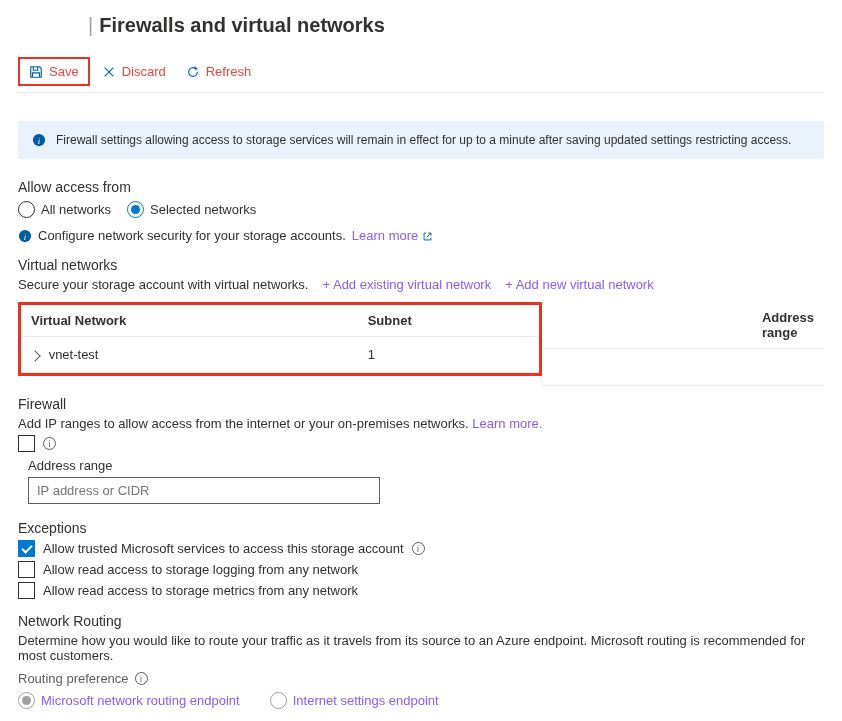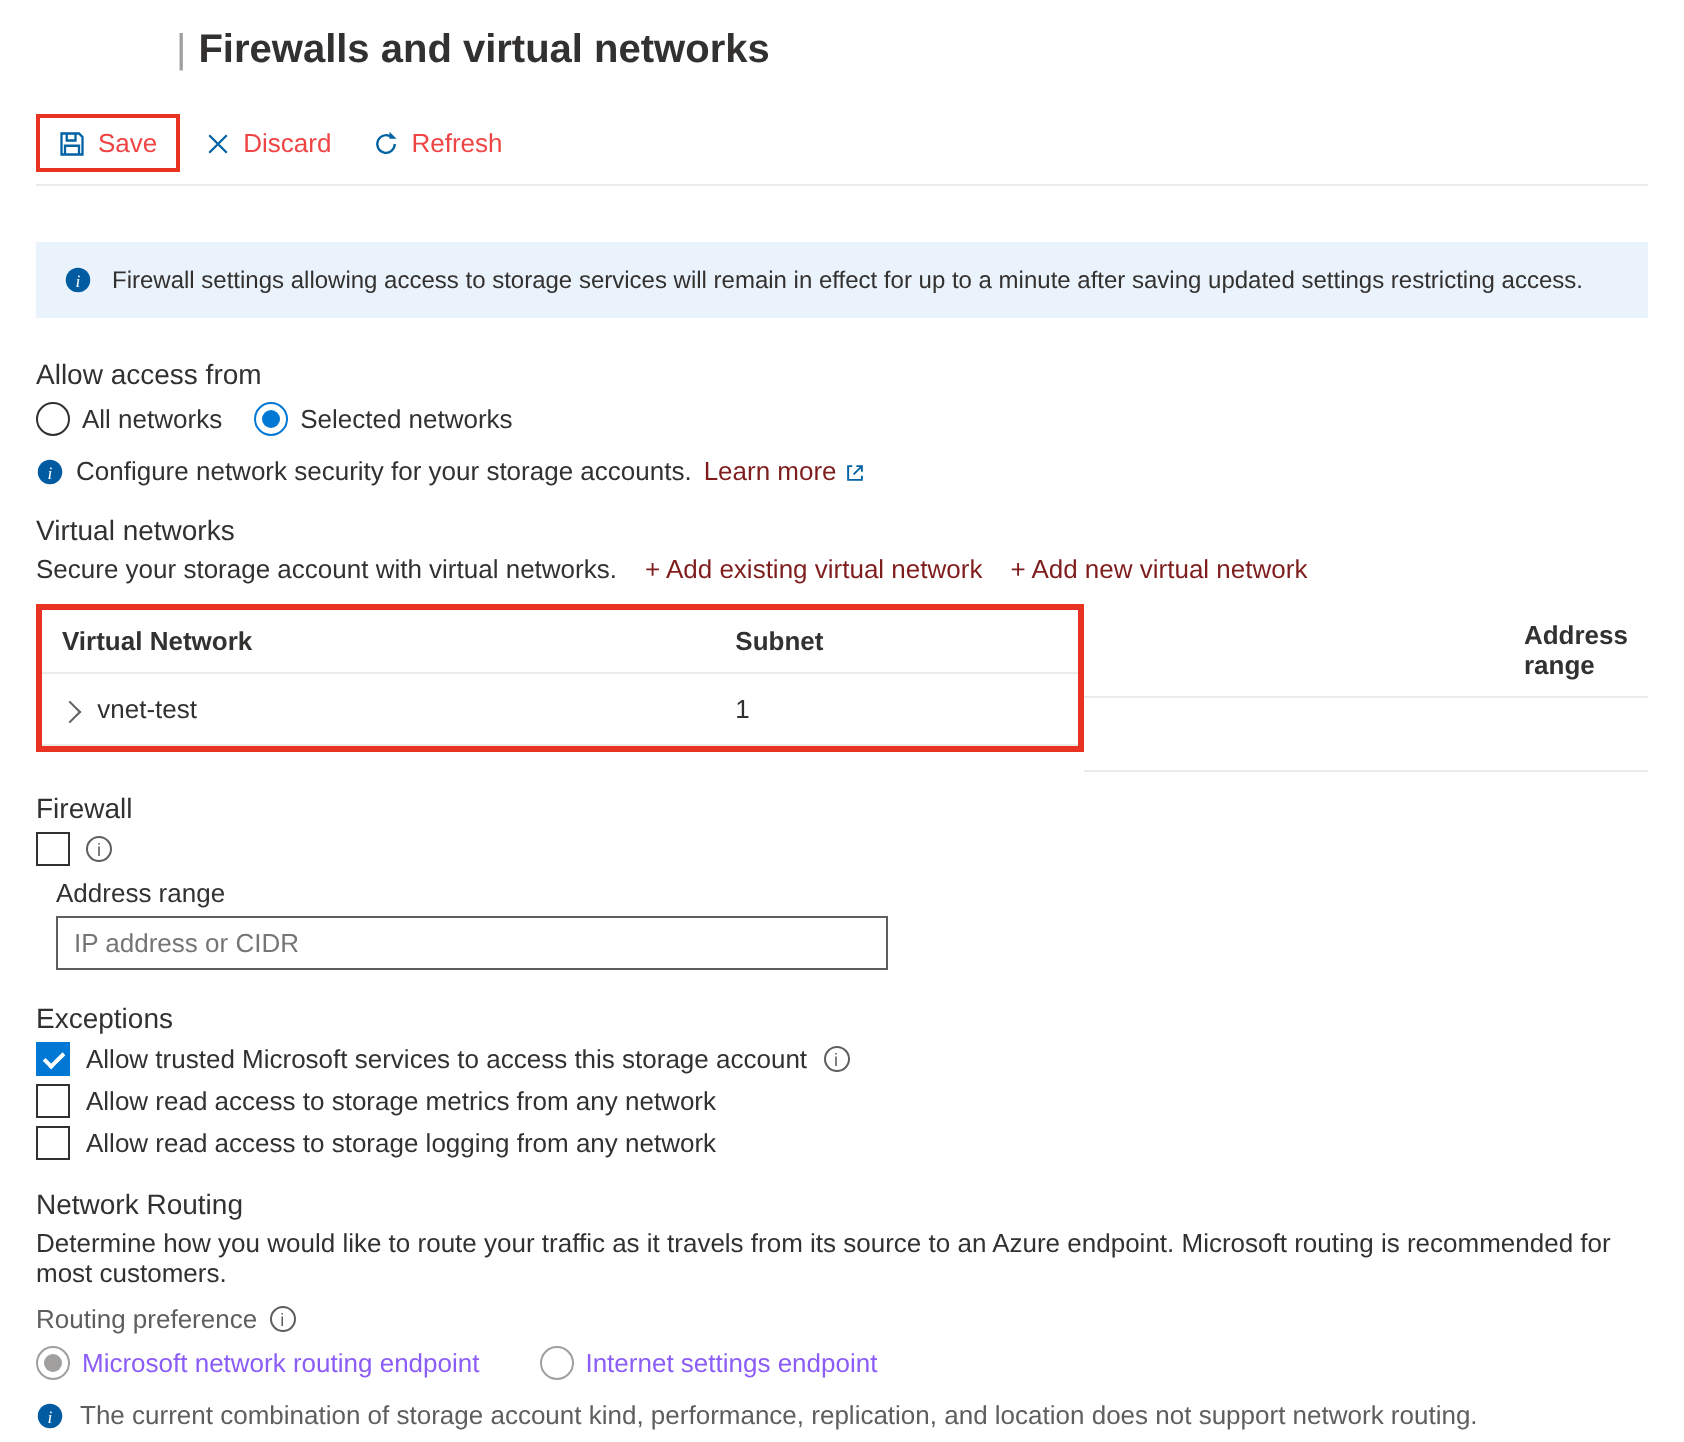--- a/index.html
+++ b/index.html
@@ -13,38 +13,38 @@
     .info-banner { background: #eaf2fb; display: flex; align-items: center; gap: 10px; padding: 12px 14px; margin: 28px 0 20px 0; font-size: 12px; color: #323130; }
     .info-icon { width: 14px; height: 14px; flex-shrink: 0; }
     .info-icon-blue svg circle { fill: #005ba1; }
     .section-heading { font-size: 14px; color: #323130; margin-bottom: 6px; }
     .radio-row { display: flex; align-items: center; gap: 16px; margin-bottom: 10px; }
     .radio-item { display: inline-flex; align-items: center; gap: 6px; cursor: pointer; }
     .radio-outer { width: 17px; height: 17px; border: 1px solid #323130; border-radius: 50%; display: inline-flex; align-items: center; justify-content: center; }
     .radio-outer.selected { border-color: #0078d4; }
     .radio-inner { width: 9px; height: 9px; background: #0078d4; border-radius: 50%; }
     .config-line { display: flex; align-items: center; gap: 6px; margin-bottom: 14px; font-size: 13px; }
-    .link { color: #7f1d1d; text-decoration: none; cursor: pointer; }
+    .link { color: #8b5cf6; text-decoration: none; cursor: pointer; }
     .ext-icon svg { vertical-align: middle; }
     .sub-heading { font-size: 14px; margin-bottom: 4px; }
     .sub-text { font-size: 13px; color: #323130; }
     .vnet-line { display: flex; align-items: center; gap: 14px; margin-bottom: 10px; }
     .vnet-table-wrap { border: 3px solid #e83323; padding: 0; margin-bottom: 10px; width: 530px; }
     .vnet-table { width: 100%; border-collapse: collapse; }
     .vnet-table th { text-align: left; font-weight: 600; font-size: 13px; padding: 8px 10px; border-bottom: 1px solid #edebe9; }
     .vnet-table td { padding: 10px 10px; font-size: 13px; border-bottom: 1px solid #edebe9; }
     .chevron { display: inline-block; width: 8px; height: 8px; border-right: 1.5px solid #605e5c; border-bottom: 1.5px solid #605e5c; transform: rotate(-45deg); margin-right: 6px; vertical-align: middle; }
     .firewall-section { margin-top: 10px; }
     .checkbox-row { display: flex; align-items: center; gap: 8px; margin: 4px 0; font-size: 13px; }
     .checkbox { width: 17px; height: 17px; border: 1px solid #323130; display: inline-flex; align-items: center; justify-content: center; cursor: pointer; flex-shrink: 0; }
     .checkbox.checked { background: #0078d4; border-color: #0078d4; }
     .checkbox.checked::after { content: ""; width: 4px; height: 8px; border: solid white; border-width: 0 2px 2px 0; transform: rotate(45deg); margin-top: -2px; }
     .ipinput-wrap { margin: 6px 0 16px 10px; }
     .ipinput-label { font-size: 13px; margin-bottom: 4px; display: block; }
-    .ipinput { width: 416px; padding: 5px 8px; border: 1px solid #605e5c; font-size: 13px; color: #605e5c; }
+    .ipinput { width: 352px; padding: 5px 8px; border: 1px solid #605e5c; font-size: 13px; color: #605e5c; }
     .routing-section { margin-top: 14px; }
     .routing-pref { color: #605e5c; font-size: 13px; display: flex; align-items: center; gap: 6px; margin: 6px 0; }
     .radio-disabled .radio-outer { border-color: #a19f9d; }
     .radio-disabled.selected .radio-outer { border-color: #a19f9d; }
     .radio-disabled .radio-inner { background: #a19f9d; }
     .routing-radio-row { display: flex; align-items: center; gap: 30px; color: #8b5cf6; margin-bottom: 10px; }
     .warn-line { display: flex; align-items: center; gap: 8px; color: #605e5c; font-size: 13px; }
     .tooltip-icon { width: 13px; height: 13px; border: 1px solid #605e5c; border-radius: 50%; display: inline-flex; align-items: center; justify-content: center; font-size: 9px; color: #605e5c; cursor: default; flex-shrink:0;}
     .vnet-full-row { display: flex; }
     .addr-col { flex: 1; border-bottom: 1px solid #edebe9; }
@@ -157,44 +157,48 @@
       </tbody>
     </table>
   </div>
   <div class="addr-col">
     <div class="addr-header">Address range</div>
   </div>
 </div>
 
 <div class="firewall-section">
   <div class="sub-heading">Firewall</div>
+  <div style="margin-bottom:4px">
+    <span class="sub-text">Add IP ranges to allow access from the internet or your on-premises networks.</span>
+    <a class="link">Learn more.</a>
+  </div>
   <div class="checkbox-row">
     <span class="checkbox"></span>
     <span class="tooltip-icon">i</span>
   </div>
   <div class="ipinput-wrap">
     <span class="ipinput-label">Address range</span>
     <input class="ipinput" placeholder="IP address or CIDR" style="">
   </div>
 </div>
 
 <div>
   <div class="sub-heading">Exceptions</div>
   <div class="checkbox-row">
     <span class="checkbox checked"></span>
     <span>Allow trusted Microsoft services to access this storage account</span>
     <span class="tooltip-icon">i</span>
   </div>
   <div class="checkbox-row">
     <span class="checkbox"></span>
+    <span>Allow read access to storage logging from any network</span>
+  </div>
+  <div class="checkbox-row">
+    <span class="checkbox"></span>
     <span>Allow read access to storage metrics from any network</span>
-  </div>
-  <div class="checkbox-row">
-    <span class="checkbox"></span>
-    <span>Allow read access to storage logging from any network</span>
   </div>
 </div>
 
 <div class="routing-section">
   <div class="sub-heading">Network Routing</div>
   <div class="sub-text" style="margin-bottom:8px">Determine how you would like to route your traffic as it travels from its source to an Azure endpoint. Microsoft routing is recommended for most customers.</div>
   <div class="routing-pref">
     <span>Routing preference</span>
     <span class="tooltip-icon">i</span>
   </div>

